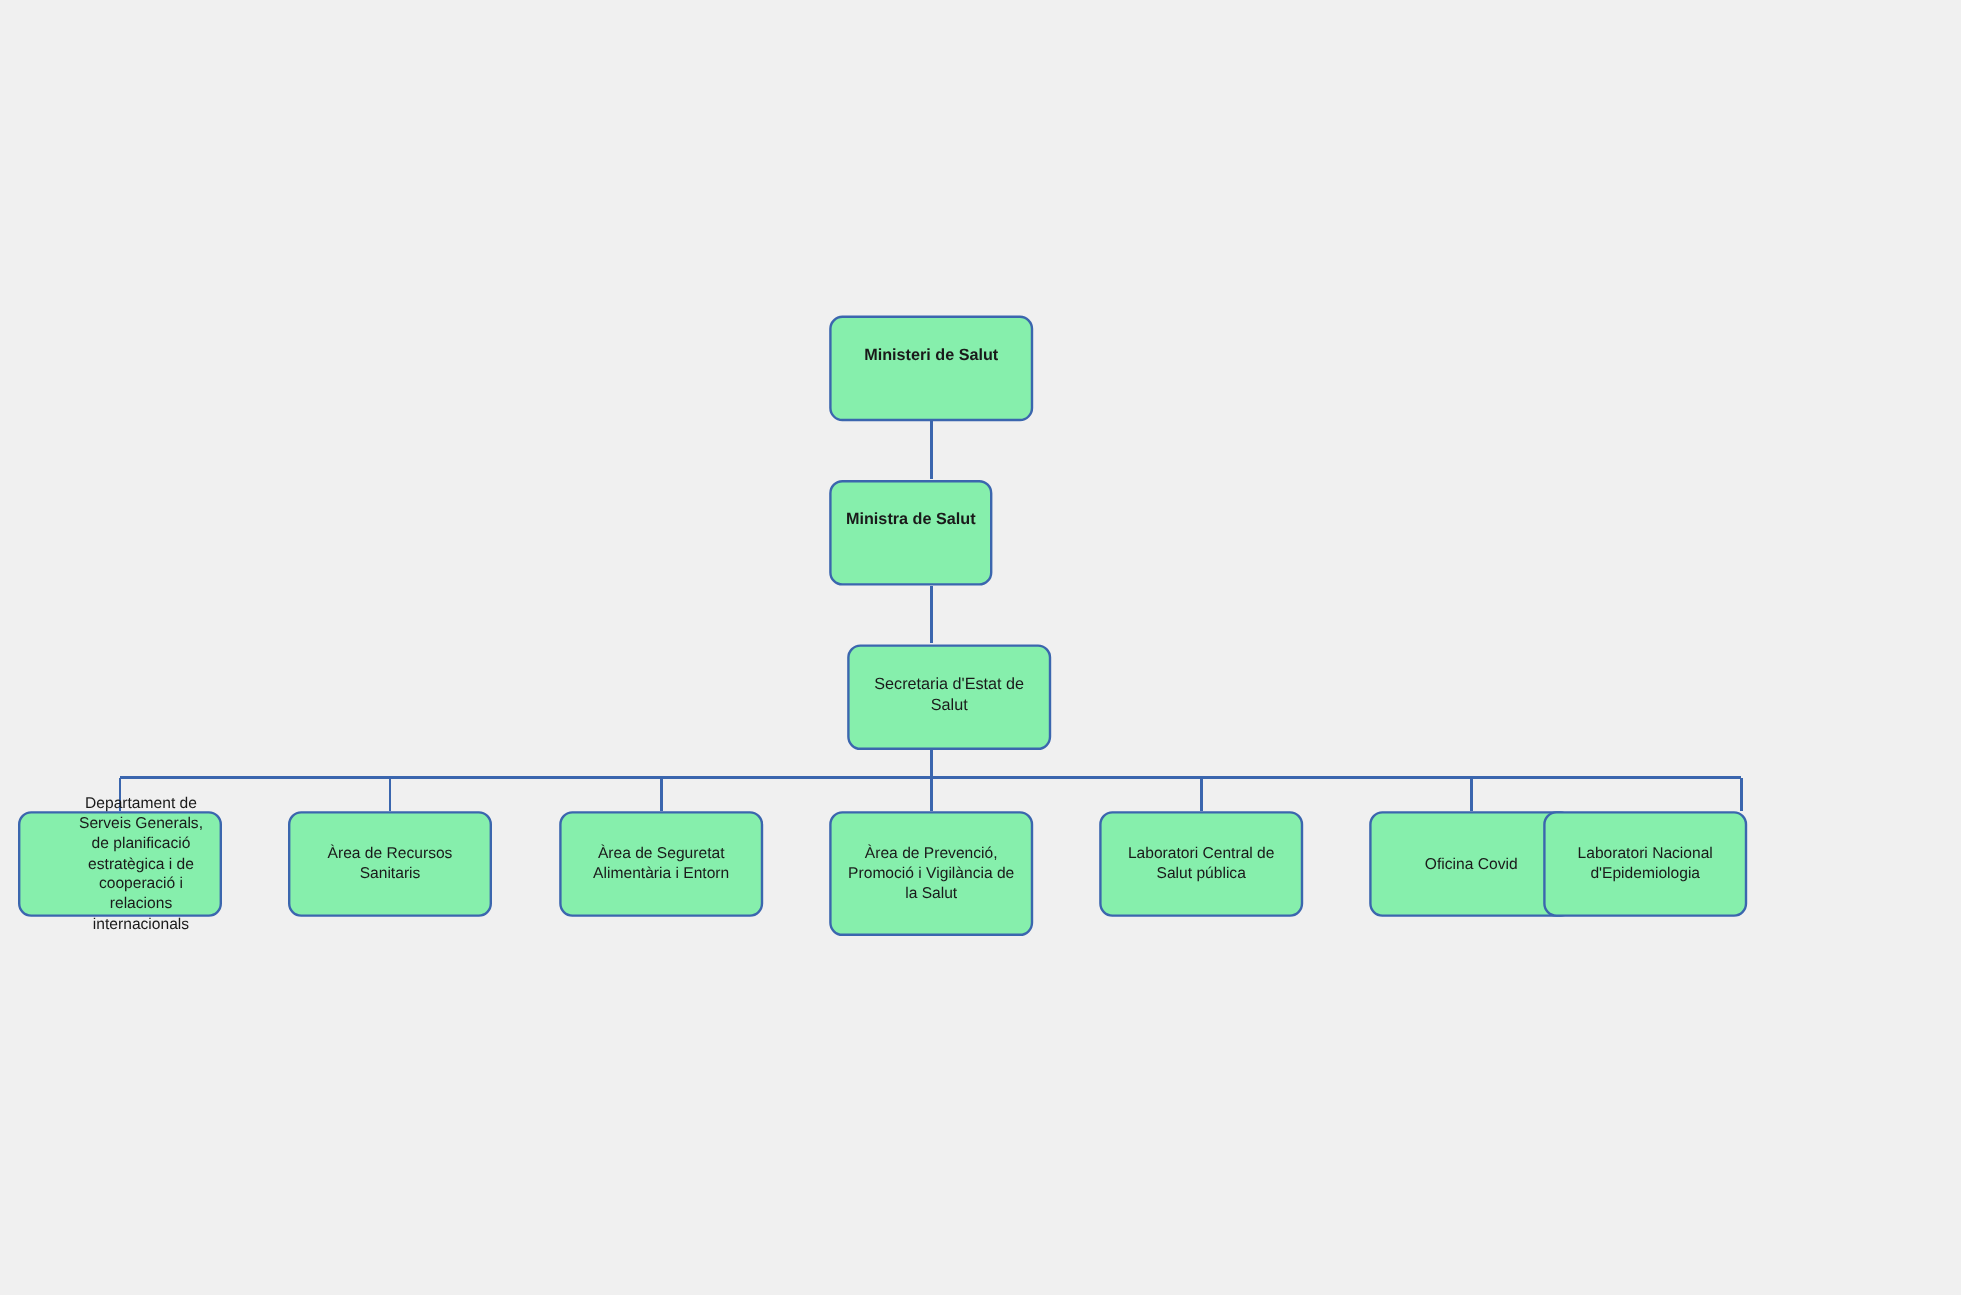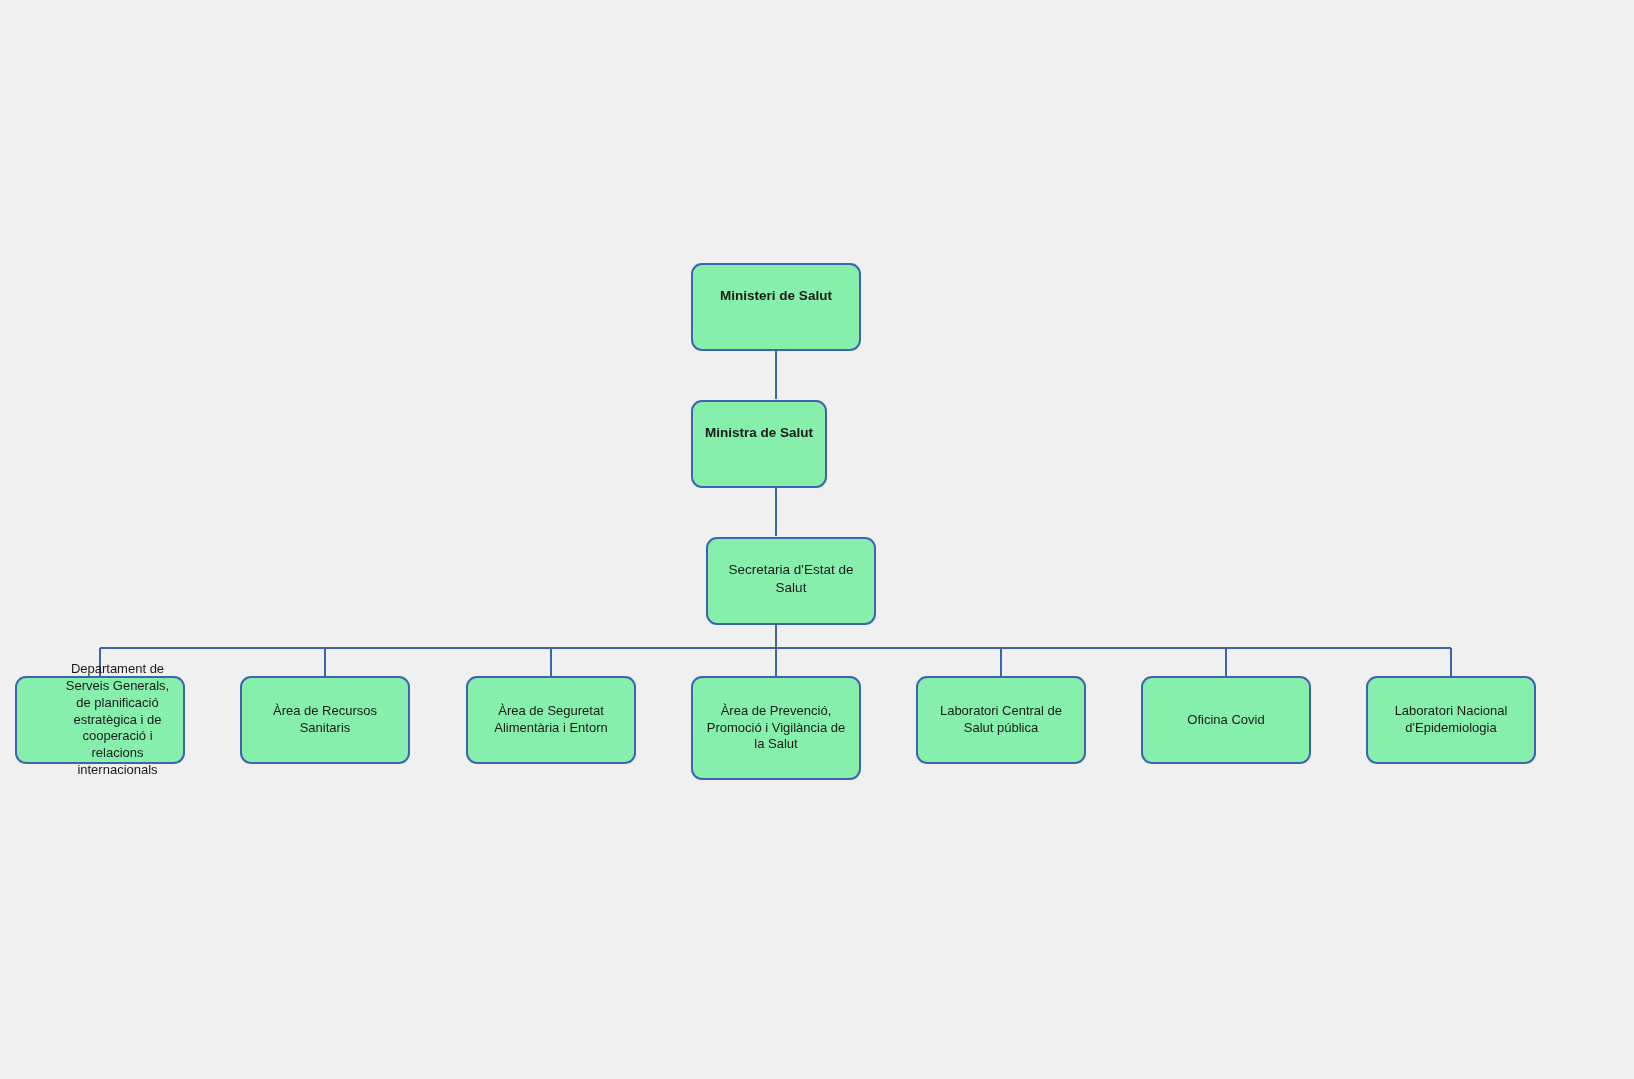--- a/index.html
+++ b/index.html
@@ -120,17 +120,17 @@
   </div>
 
   <div class="node tier-ops align-middle" style="left:1141px; top:676px; width:170px; height:88px;">
     <span class="node-label">Oficina Covid</span>
   </div>
 
   <div class="node tier-ops align-middle" style="left:916px; top:676px; width:170px; height:88px;">
     <span class="node-label">Laboratori Central de Salut pública</span>
   </div>
 
-  <div class="node tier-ops align-middle" style="left:1366px; top:676px; width:170px; height:88px;">
+  <div class="node tier-ops align-middle" style="left:1286px; top:676px; width:170px; height:88px;">
     <span class="node-label">Laboratori Nacional d'Epidemiologia</span>
   </div>
 
 </div>
 
 </body></html>

